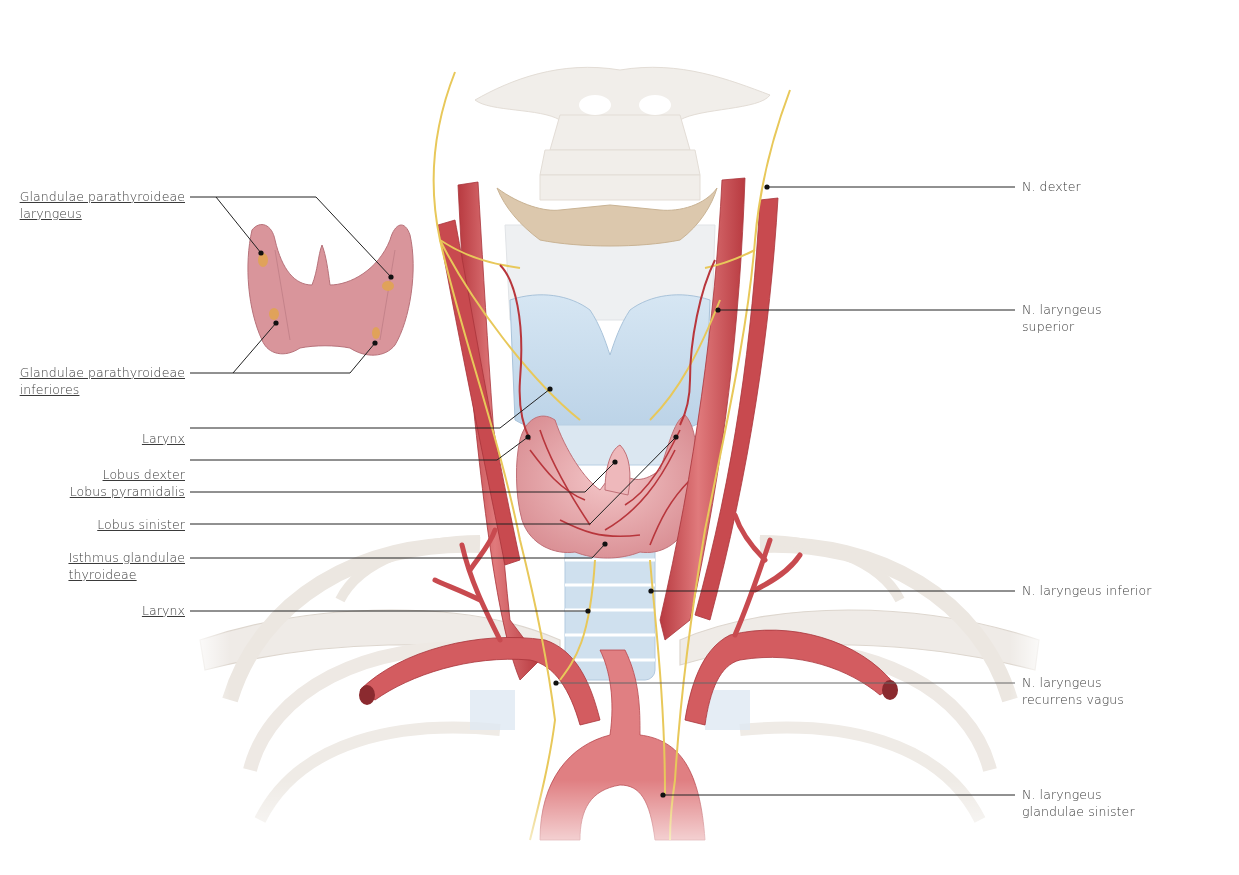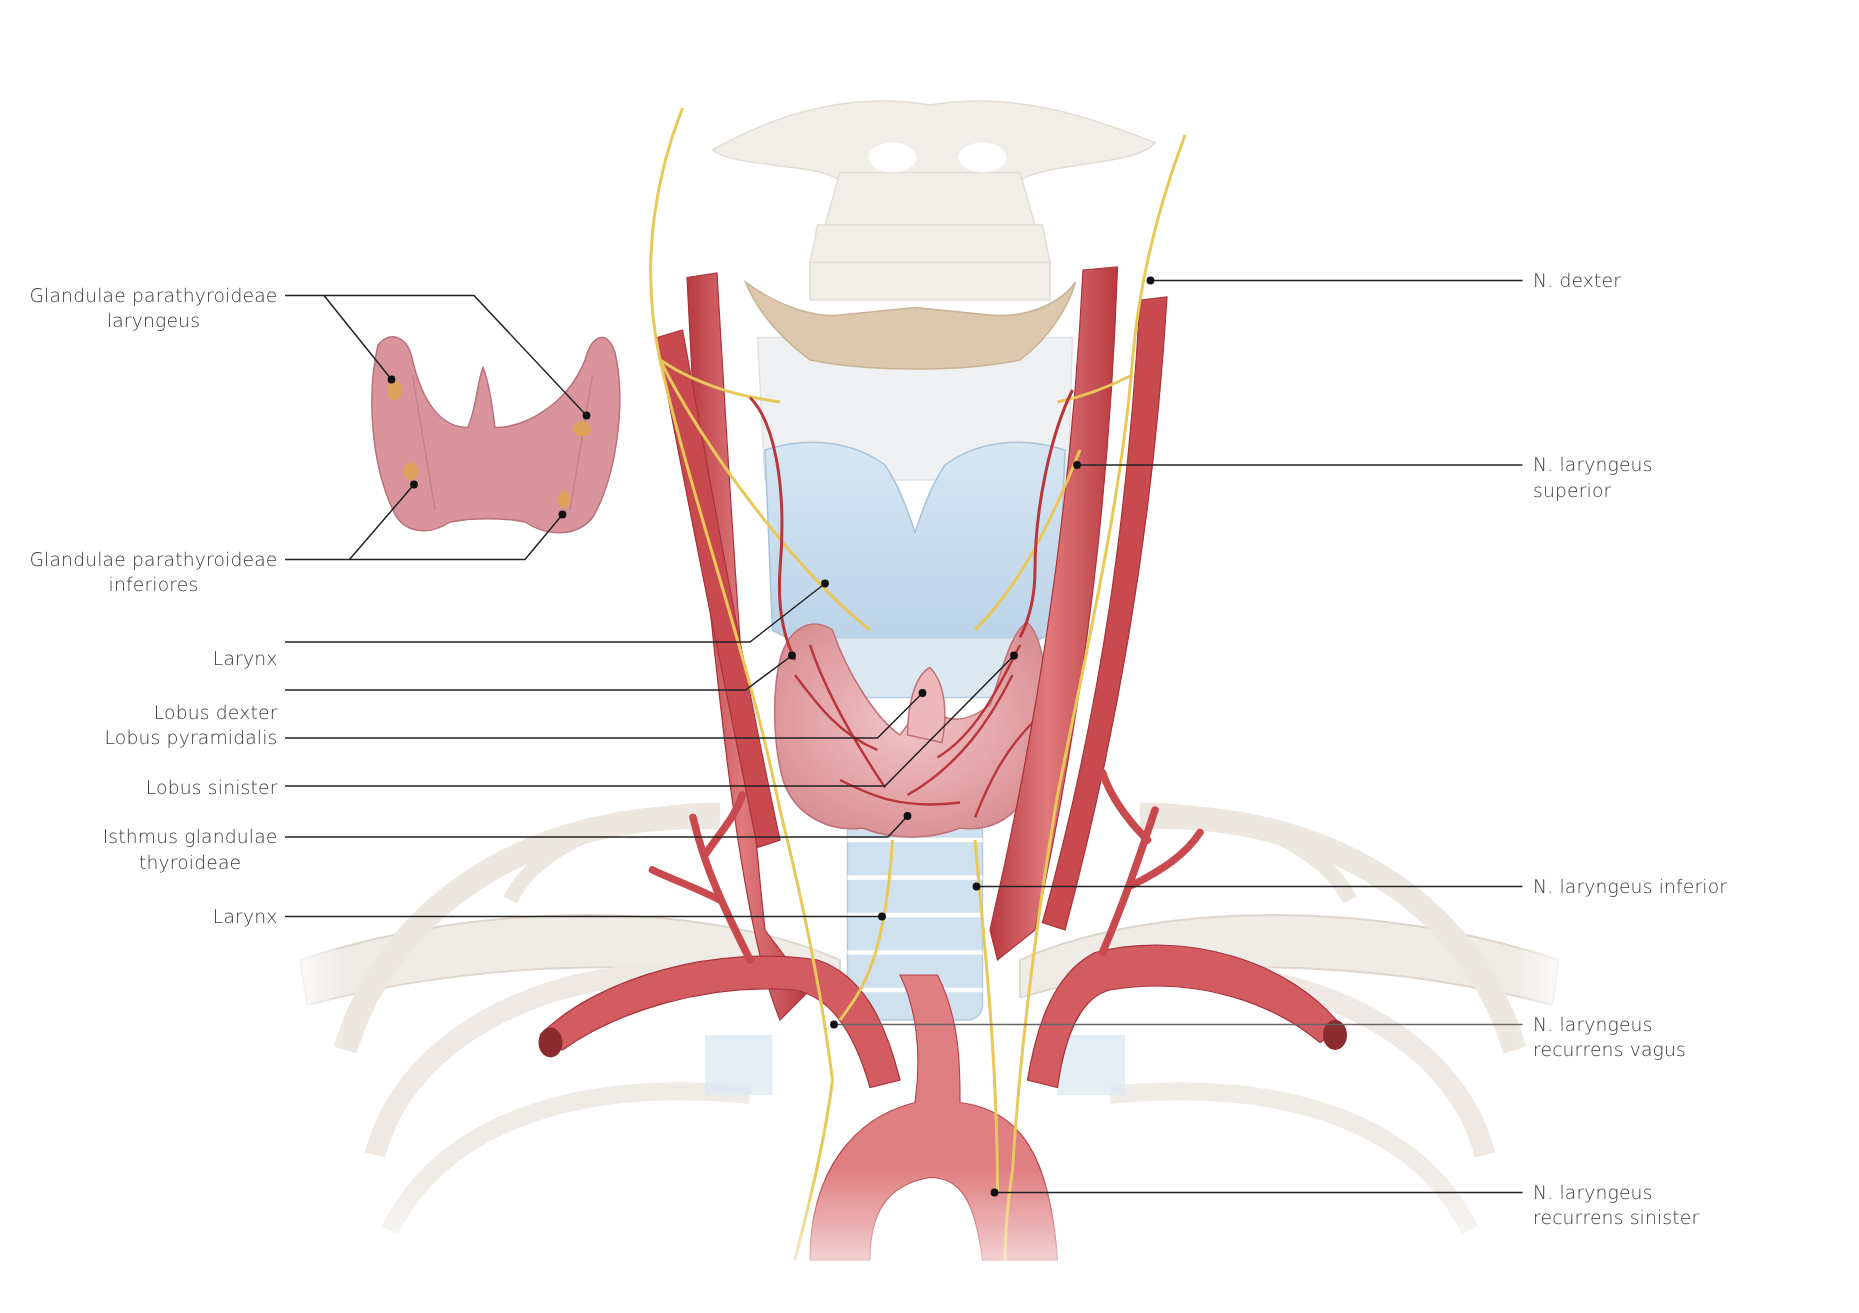--- a/index.html
+++ b/index.html
@@ -1,20 +1,20 @@
 <!DOCTYPE html>
 <html><head>
 <meta charset="utf-8">
 <style>
   html, body { margin: 0; padding: 0; background: #ffffff; }
   body { width: 1239px; height: 875px; position: relative; overflow: hidden;
          font-family: "DejaVu Sans", sans-serif; }
   .label { position: absolute; font-size: 12.5px; line-height: 17px; color: #3a3a3a;
            font-weight: 300; letter-spacing: 0.1px; }
-  .label.left { text-align: center; }
+  .label.left { text-align: left; text-decoration: underline; }
   .label.right { text-align: left; }
   .label span { display: block; }
   svg.art { position: absolute; left: 0; top: 0; }
 </style>
 </head>
 <body>
 
 <svg class="art" width="1239" height="875" viewBox="0 0 1239 875">
   <defs>
     <linearGradient id="fadeBottom" x1="0" y1="0" x2="0" y2="1">
@@ -232,14 +232,14 @@
 </div>
 <div class="label right" style="left:1022px; top:582px;">
   <span>N. laryngeus inferior</span>
 </div>
 <div class="label right" style="left:1022px; top:674px;">
   <span>N. laryngeus</span>
   <span>recurrens vagus</span>
 </div>
 <div class="label right" style="left:1022px; top:786px;">
   <span>N. laryngeus</span>
-  <span>recurrens sinister</span>
+  <span>glandulae sinister</span>
 </div>
 
 </body></html>

